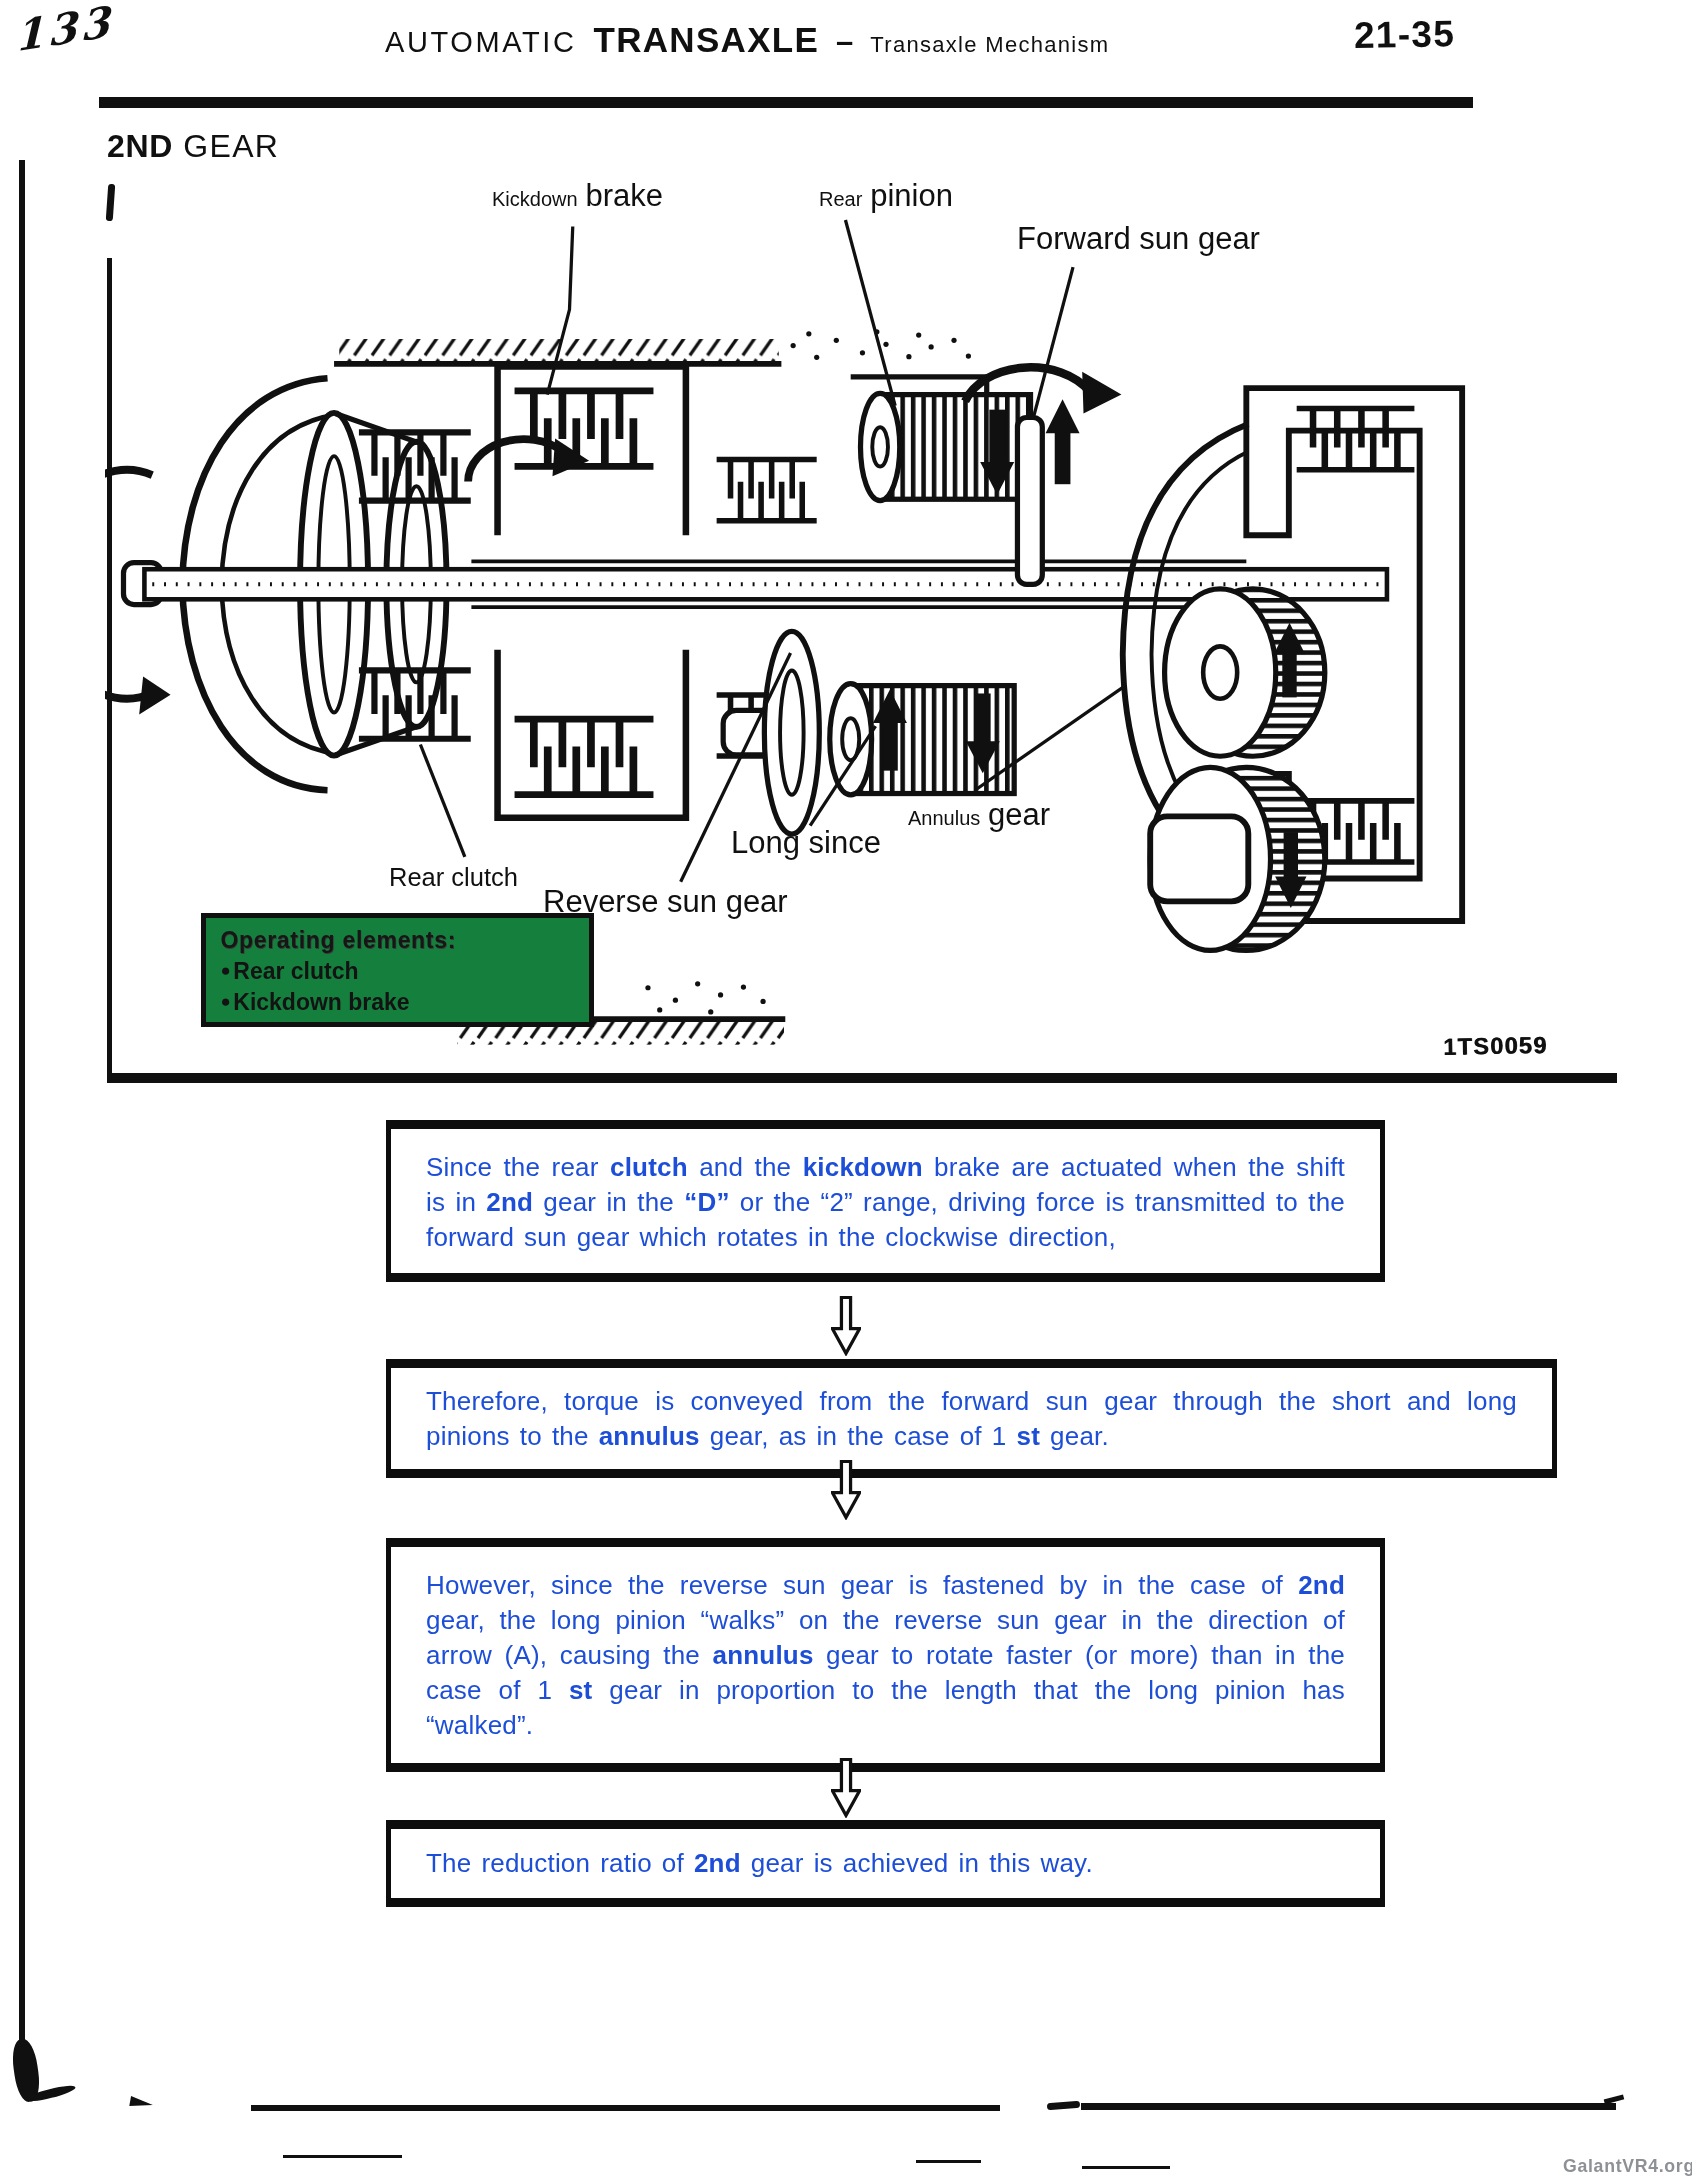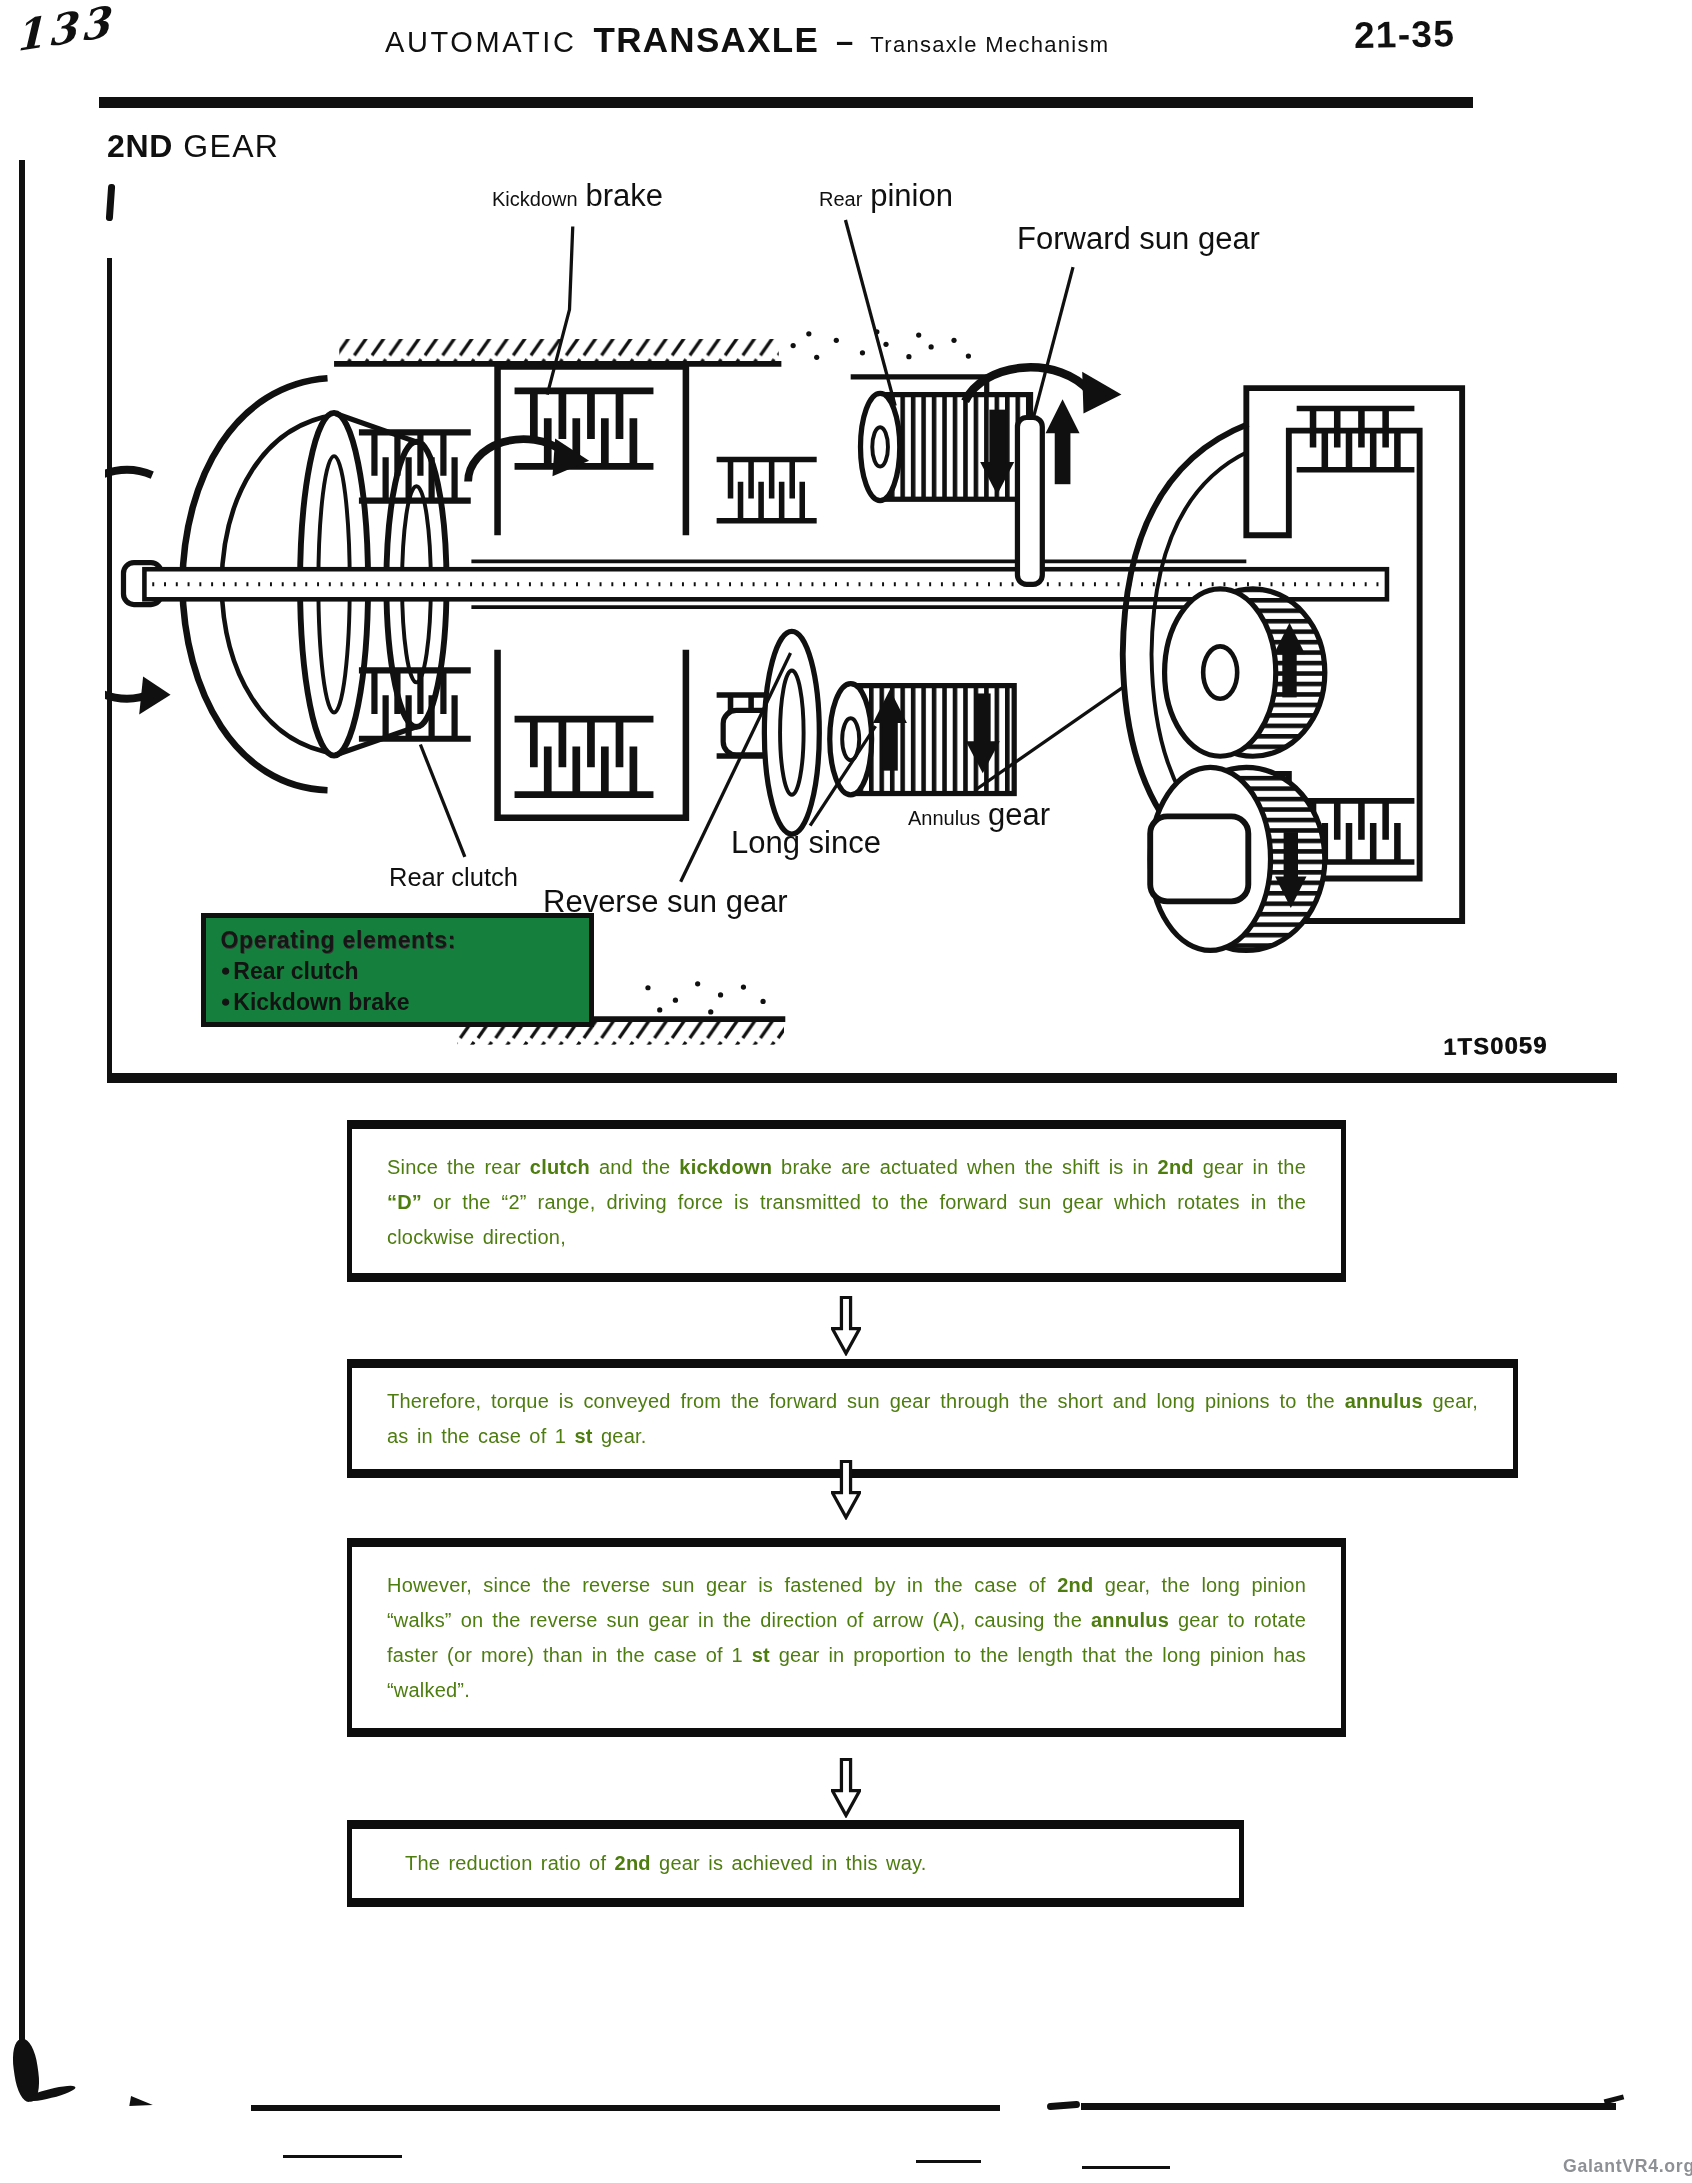--- a/index.html
+++ b/index.html
@@ -24,22 +24,22 @@
   
   .opbox{border:5.9px solid #101010;padding:9.2px 13px 6.5px 14.4px;background:#15803d;}
   .opbox .optitle{font-size:23px;font-weight:700;letter-spacing:0.7px;color:#161616;
                   text-shadow:0.7px 0.7px 0 #3a3a3a;}
   .opbox .opitem{font-size:23px;font-weight:700;margin-top:3.9px;color:#131313;}
   .opbox .opitem::before{content:"●";font-size:17px;margin-right:2.6px;position:relative;top:-2.6px;}
   .figcode{font-size:23.5px;font-weight:700;letter-spacing:1.3px;transform:rotate(-1deg);
            text-shadow:0.7px 0 0 #222;}
   
   .fbox{border:5.2px solid #0d0d0d;border-top-width:9.2px;border-bottom-width:9.2px;
-        background:#fff;font-size:20px;line-height:35px;text-align:justify;
-        letter-spacing:0.2px;word-spacing:2.6px;color:#4d7c0f;}
+        background:#fff;font-size:26px;line-height:35px;text-align:justify;
+        letter-spacing:0.2px;word-spacing:2.6px;color:#1d4ed8;margin-left:39px;}
   .fbox b{font-weight:700;}
   .watermark{font-size:17.7px;font-weight:700;color:#8d9196;letter-spacing:0.7px;}
   .handnum{font-family:"DejaVu Serif",serif;font-style:italic;font-size:42px;font-weight:700;
            transform:rotate(-9deg) skewX(-12deg);letter-spacing:3.9px;}
   svg{display:block;}
 </style>
 </head>
 <body>
 
 <div class="page">
@@ -268,21 +268,21 @@
   <svg class="abs" style="left:831px;top:1460px;" width="30" height="60" viewBox="0 0 46 92">
     <path d="M 16,2 V 50 H 2 L 23,88 L 44,50 H 30 V 2 Z" fill="#ffffff" stroke="#101010" stroke-width="5"></path>
   </svg>
 
   <div class="abs fbox" style="left:347px;top:1538px;width:999px;box-sizing:border-box;padding:21px 35px 19.6px;"><span>However, since the reverse sun gear is fastened by in the case of </span><b>2nd</b><span> gear, the long pinion “walks” on the reverse sun gear in the direction of arrow (A), causing the </span><b>annulus</b><span> gear to rotate faster (or more) than in the case of 1 </span><b>st</b><span> gear in proportion to the length that the long pinion has “walked”.</span></div>
 
   <svg class="abs" style="left:831px;top:1758px;" width="30" height="60" viewBox="0 0 46 92">
     <path d="M 16,2 V 50 H 2 L 23,88 L 44,50 H 30 V 2 Z" fill="#ffffff" stroke="#101010" stroke-width="5"></path>
   </svg>
 
-  <div class="abs fbox" style="left:347px;top:1820px;width:897px;box-sizing:border-box;padding:17px 53px;"><span>The reduction ratio of </span><b>2nd</b><span> gear is achieved in this way.</span></div>
+  <div class="abs fbox" style="left:347px;top:1820px;width:999px;box-sizing:border-box;padding:17px 35px;"><span>The reduction ratio of </span><b>2nd</b><span> gear is achieved in this way.</span></div>
 
   <div class="abs" style="left:130px;top:2098px;width:0;height:0;border-top:5.9px solid transparent;border-bottom:5.2px solid transparent;border-left:23.5px solid #101010;transform:rotate(10deg);"></div>
   <div class="abs ink" style="left:251px;top:2105px;width:749px;height:5.9px;"></div>
   <div class="abs ink" style="left:1047px;top:2102px;width:33px;height:7.2px;border-radius:3.9px;transform:rotate(-4deg);"></div>
   <div class="abs ink" style="left:1081px;top:2103px;width:535px;height:6.5px;"></div>
   <div class="abs ink" style="left:1604px;top:2097px;width:19.6px;height:5.2px;transform:rotate(-15deg);"></div>
   <div class="abs ink" style="left:283px;top:2155px;width:119px;height:3.3px;"></div>
   <div class="abs ink" style="left:916px;top:2160px;width:65px;height:3.3px;"></div>
   <div class="abs ink" style="left:1082px;top:2166px;width:88px;height:3.3px;"></div>
 

